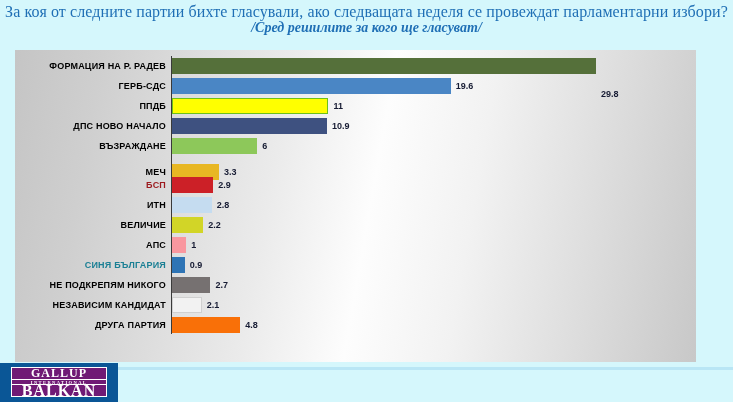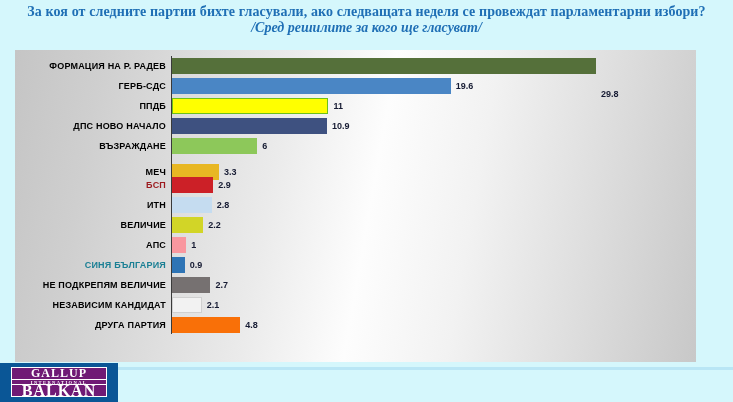--- a/index.html
+++ b/index.html
@@ -19,22 +19,22 @@
   #title-block {
     position: absolute;
     left: 0;
     top: 4px;
     width: 733px;
     text-align: center;
     color: #1f6fb5;
     font-family: "Liberation Serif", serif;
   }
   #title-line1 {
-    font-size: 14px;
-    font-weight: bold;
+    font-size: 16px;
+    font-weight: normal;
     line-height: 15px;
     letter-spacing: 0.1px;
     white-space: nowrap;
   }
   #title-line2 {
     font-size: 14px;
     font-weight: bold;
     font-style: italic;
     line-height: 15px;
     margin-top: 1px;
@@ -226,21 +226,21 @@
         <div class="bar-label" style="color: rgb(0, 0, 0);">АПС</div>
         <div class="bar-rect" style="width: 14.2258px; background: rgb(249, 151, 159); border: 1px solid rgb(249, 151, 159);"></div>
         <div class="bar-value" style="left: 176.226px;">1</div>
       </div>
       <div class="bar-row" style="top: 205px;">
         <div class="bar-label" style="color: rgb(26, 127, 148);">СИНЯ БЪЛГАРИЯ</div>
         <div class="bar-rect" style="width: 12.8032px; background: rgb(46, 116, 181); border: 1px solid rgb(46, 116, 181);"></div>
         <div class="bar-value" style="left: 174.803px;">0.9</div>
       </div>
       <div class="bar-row" style="top: 224.9px;">
-        <div class="bar-label" style="color: rgb(0, 0, 0);">НЕ ПОДКРЕПЯМ ВЕЛИЧИЕ</div>
+        <div class="bar-label" style="color: rgb(0, 0, 0);">НЕ ПОДКРЕПЯМ НИКОГО</div>
         <div class="bar-rect" style="width: 38.4097px; background: rgb(118, 113, 113); border: 1px solid rgb(118, 113, 113);"></div>
         <div class="bar-value" style="left: 200.41px;">2.7</div>
       </div>
       <div class="bar-row" style="top: 244.8px;">
         <div class="bar-label" style="color: rgb(0, 0, 0);">НЕЗАВИСИМ КАНДИДАТ</div>
         <div class="bar-rect" style="width: 29.8742px; background: rgb(242, 242, 242); border: 1px solid rgb(208, 208, 208);"></div>
         <div class="bar-value" style="left: 191.874px;">2.1</div>
       </div>
       <div class="bar-row" style="top: 264.7px;">
         <div class="bar-label" style="color: rgb(0, 0, 0);">ДРУГА ПАРТИЯ</div>

